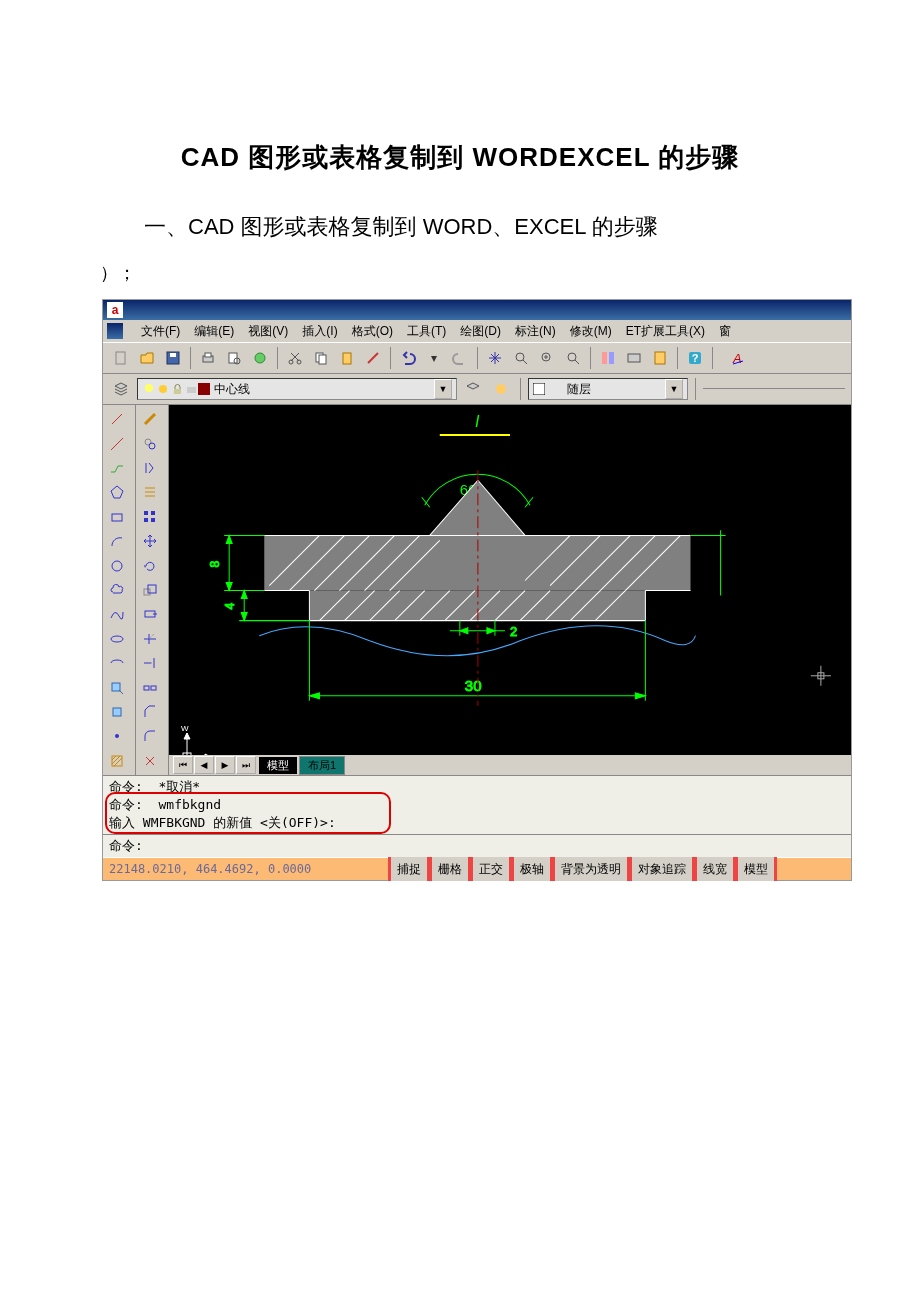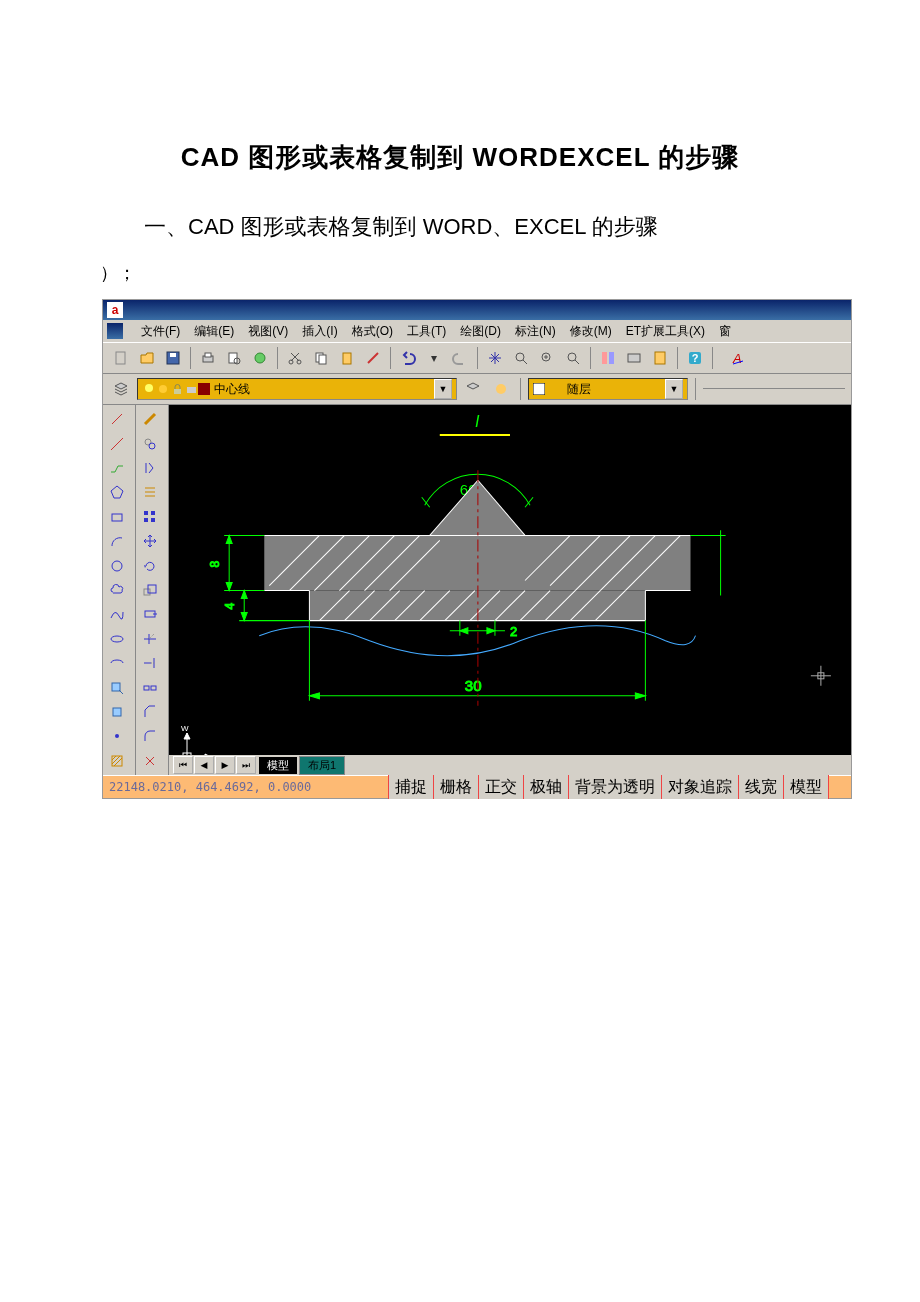--- a/index.html
+++ b/index.html
@@ -11,40 +11,40 @@
 .titlebar{background:linear-gradient(#0a246a,#3a6ea5);color:#fff;height:20px;display:flex;align-items:center;padding:0 4px;font-weight:bold}
 .titlebar .a-icon{width:16px;height:16px;background:#fff;color:#c00;display:inline-flex;align-items:center;justify-content:center;font-weight:bold;margin-right:4px;font-size:12px}
 .menubar{background:#d4d0c8;height:22px;display:flex;align-items:center;padding:0 4px;gap:14px;font-size:12px}
 .menubar span{white-space:nowrap}
 .menu-icon{width:16px;height:16px;background:linear-gradient(#0a246a,#3a6ea5);display:inline-block;margin-right:4px}
 .toolbar-row{background:#d4d0c8;height:30px;border-top:1px solid #fff;border-bottom:1px solid #888;display:flex;align-items:center;padding:0 6px;gap:2px}
 .tbtn{width:22px;height:22px;border:1px solid #d4d0c8;display:inline-flex;align-items:center;justify-content:center;color:#333}
 .tbtn svg{width:16px;height:16px}
 .sep{width:1px;height:22px;background:#888;margin:0 3px}
 .layer-row{background:#d4d0c8;height:30px;border-bottom:1px solid #888;display:flex;align-items:center;padding:0 6px;gap:4px}
-.layer-combo{height:20px;background:#eab308;border:1px inset #888;display:flex;align-items:center;padding:0 4px;font-size:12px}
+.layer-combo{height:20px;background:#e5e5e5;border:1px inset #888;display:flex;align-items:center;padding:0 4px;font-size:12px}
 .layer-combo.wide{width:310px}
 .layer-combo.med{width:150px}
 .dropdown-arrow{width:16px;height:18px;background:#d4d0c8;border:1px outset #fff;display:inline-flex;align-items:center;justify-content:center;font-size:9px;margin-left:auto}
 .workspace{display:flex;height:370px;background:#000}
 .left-tools{width:28px;background:#d4d0c8;border-right:1px solid #888;display:flex;flex-direction:column;padding:4px 2px;gap:4px}
 .left-tools2{width:28px;background:#d4d0c8;border-right:1px solid #888;display:flex;flex-direction:column;padding:4px 2px;gap:4px}
 .ltool{width:22px;height:22px;border:1px solid #d4d0c8;display:flex;align-items:center;justify-content:center}
 .ltool svg{width:16px;height:16px}
 .canvas{flex:1;background:#000;position:relative}
 .tabs-row{position:absolute;bottom:0;left:0;right:0;height:20px;background:#d4d0c8;display:flex;align-items:center;padding:0 4px;font-size:11px}
 .nav-btn{width:18px;height:16px;border:1px outset #fff;background:#d4d0c8;display:inline-flex;align-items:center;justify-content:center;margin-right:1px;font-size:9px}
 .tab{padding:1px 8px;background:#000;color:#fff;margin-left:2px;font-size:11px}
 .tab.inactive{background:#0f766e;color:#000;border:1px solid #888}
 .cmd-area{background:#efefe7;border-top:1px solid #888;padding:2px 6px;font-family:SimSun,monospace;font-size:13px;position:relative}
 .cmd-line{line-height:18px;white-space:pre}
 .highlight-box{position:absolute;border:2px solid #d00;border-radius:10px;pointer-events:none}
 .statusbar{background:#fdba74;height:22px;border-top:1px solid #fff;display:flex;align-items:center;padding:0 6px;font-size:12px;gap:0}
 .coords{color:#6a6a9a;font-family:monospace;flex:0 0 280px}
-.status-btn{border:1px solid #ef4444;padding:11px 6px;background:#d4d0c8;margin-left:-1px;font-size:16px}
+.status-btn{border:3px solid #ef4444;padding:11px 6px;background:#d4d0c8;margin-left:-1px;font-size:12px}
 .drawing{position:absolute;top:0;left:0;right:0;bottom:20px}
 .ucs{position:absolute;left:10px;bottom:10px}
 </style>
 </head>
 <body>
 
 <div class="page">
   <h1>CAD 图形或表格复制到 WORDEXCEL 的步骤</h1>
   <p class="para">一、CAD 图形或表格复制到 WORD、EXCEL 的步骤</p>
   <p class="last-para-tail">）；</p>
@@ -533,20 +533,28 @@
           <span class="nav-btn">⏮</span>
           <span class="nav-btn">◀</span>
           <span class="nav-btn">▶</span>
           <span class="nav-btn">⏭</span>
           <span class="tab">模型</span>
           <span class="tab inactive">布局1</span>
         </div>
       </div>
     </div>
 
+    <div class="cmd-area">
+      <div class="cmd-line">命令:  *取消*</div>
+      <div class="cmd-line">命令:  wmfbkgnd</div>
+      <div class="cmd-line">输入 WMFBKGND 的新值 &lt;关(OFF)&gt;:</div>
+      <div class="highlight-box" style="top:16px;left:2px;width:282px;height:38px"></div>
+      <div style="height:1px;background:#888;margin:2px -6px"></div>
+      <div class="cmd-line">命令:</div>
+    </div>
 
     <div class="statusbar">
       <span class="coords">22148.0210, 464.4692, 0.0000</span>
       <span class="status-btn">捕捉</span>
       <span class="status-btn">栅格</span>
       <span class="status-btn">正交</span>
       <span class="status-btn">极轴</span>
       <span class="status-btn">背景为透明</span>
       <span class="status-btn">对象追踪</span>
       <span class="status-btn">线宽</span>

